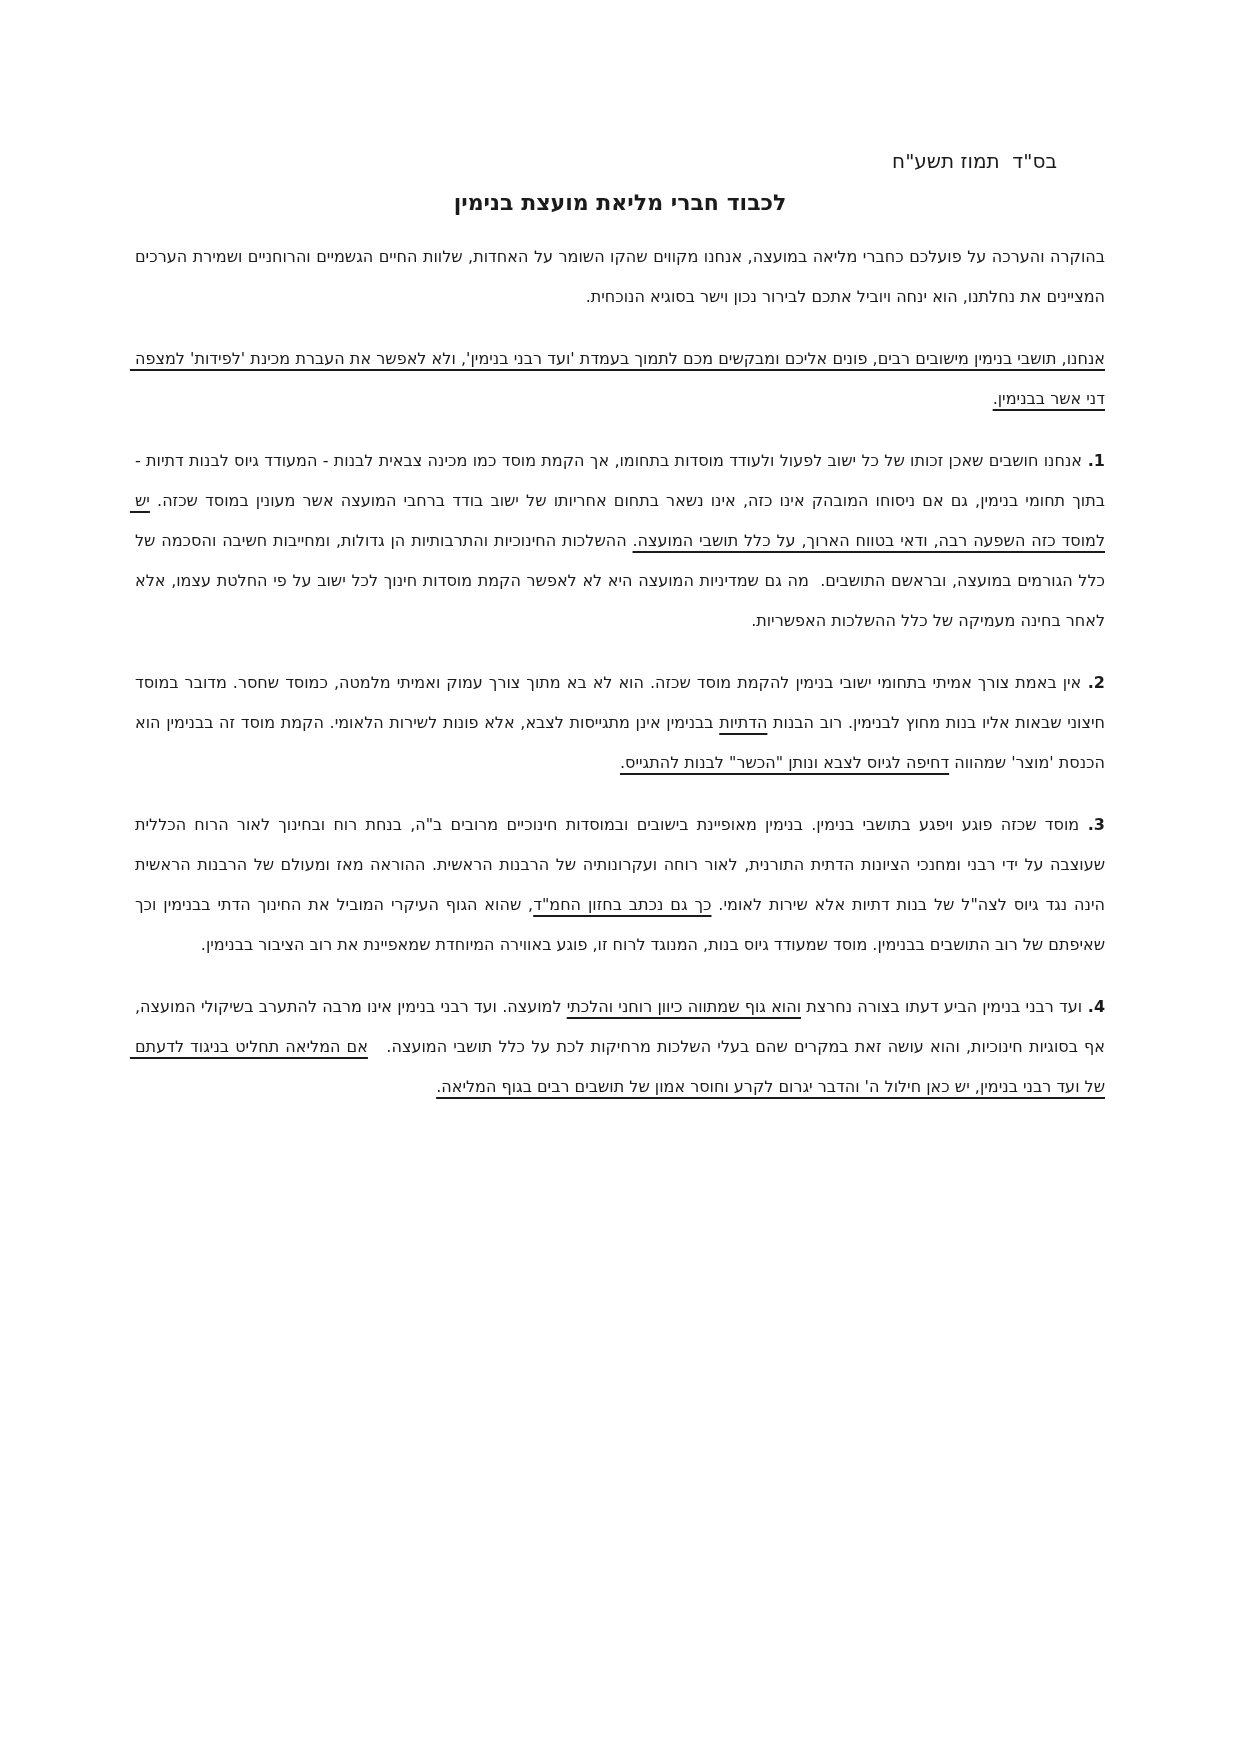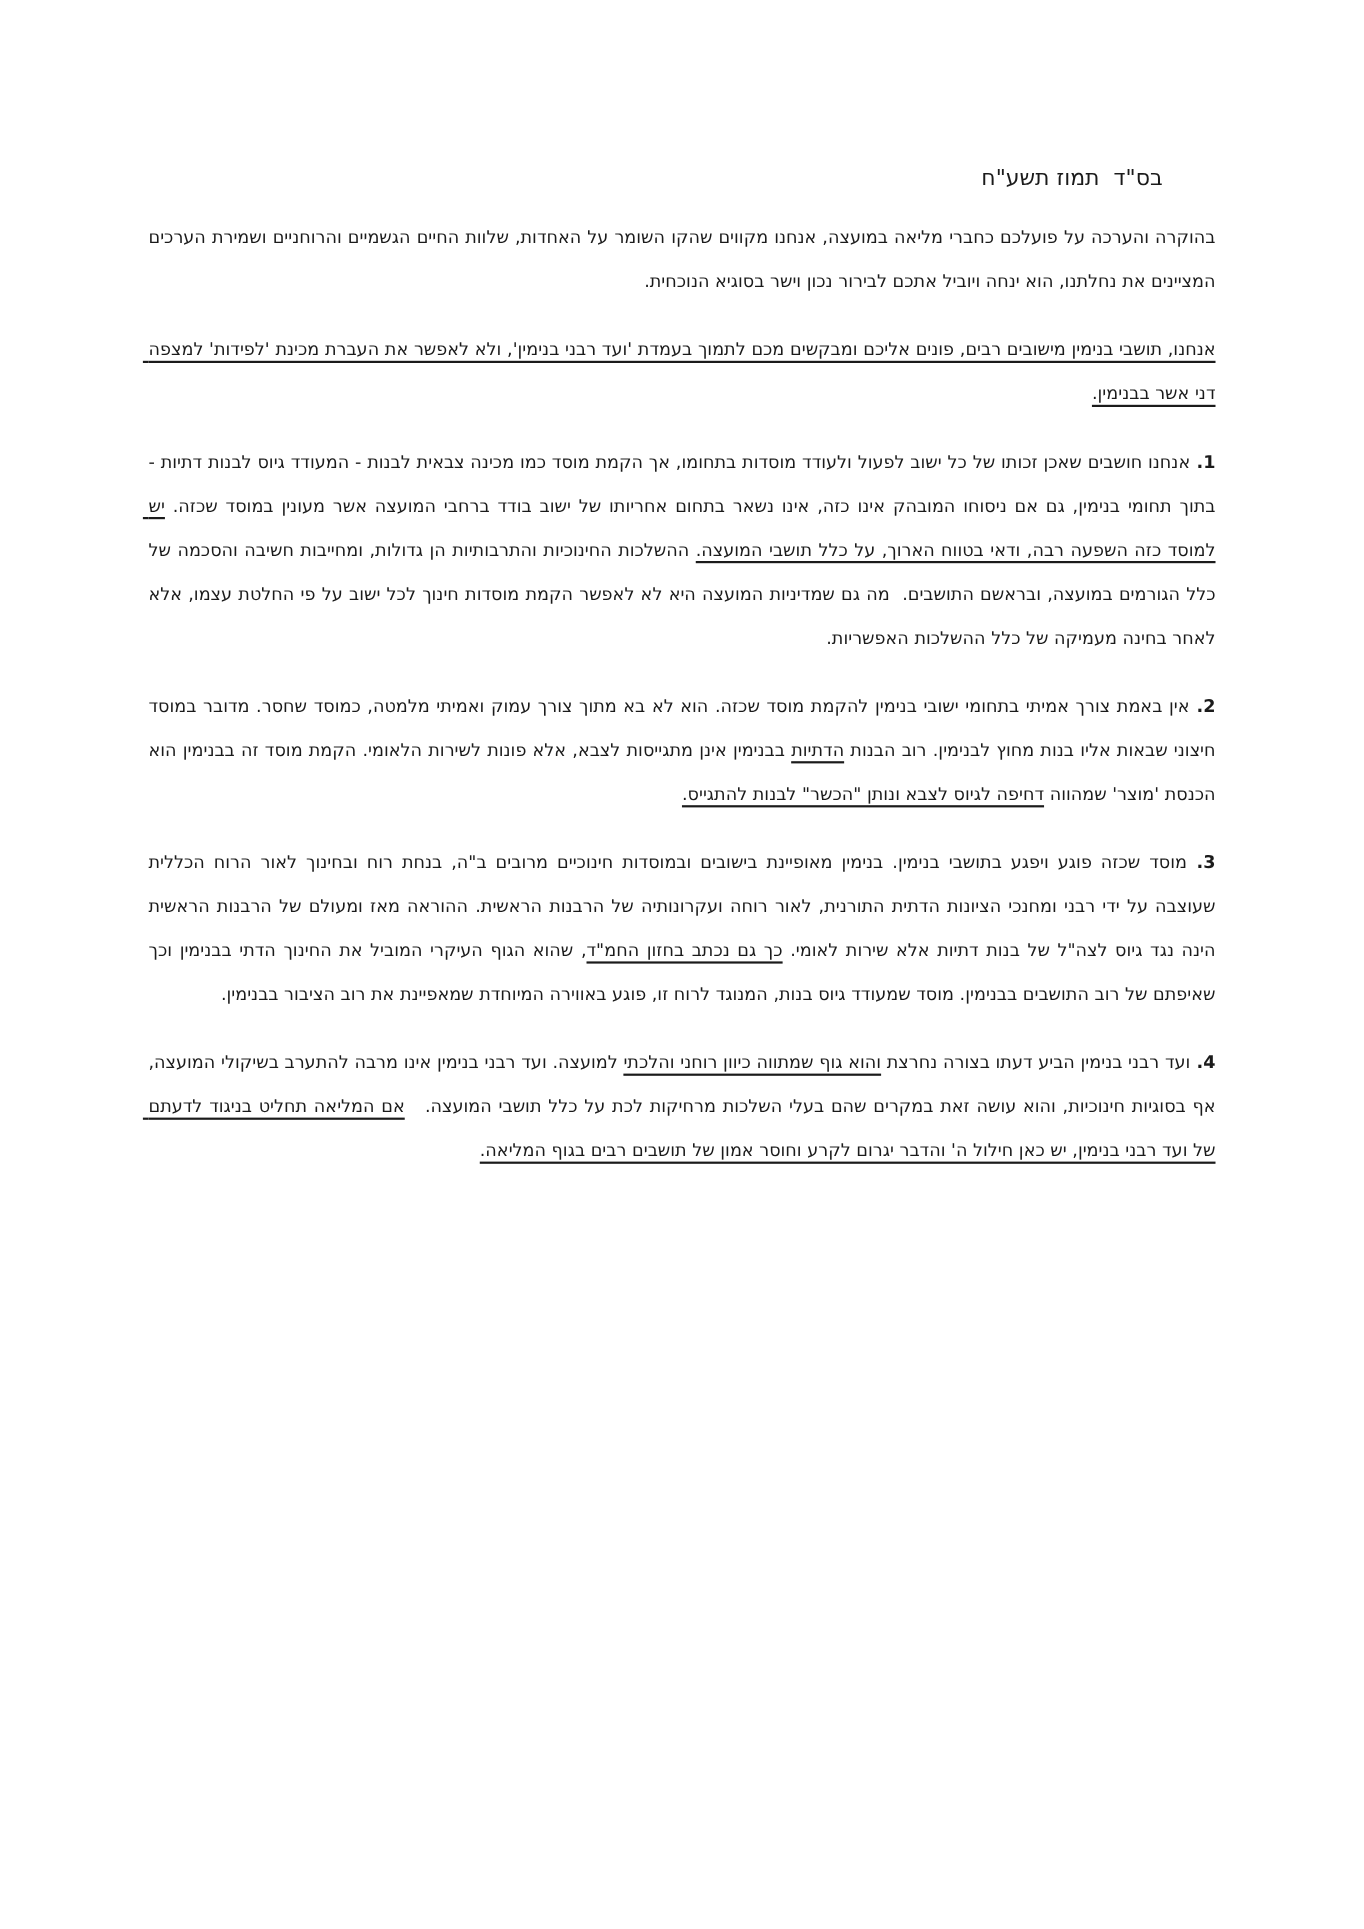--- a/index.html
+++ b/index.html
@@ -52,20 +52,21 @@
     text-decoration-thickness: 2px;
     text-underline-offset: 5px;
   }
 </style>
 </head>
 <body>
 
 <div class="page">
   <div class="header-date">בס"ד  תמוז תשע"ח</div>
 
+  <h1 class="doc-title">לכבוד חברי מליאת מועצת בנימין</h1>
 
   <div class="doc-body">
       <p class="para"><span>בהוקרה והערכה על פועלכם כחברי מליאה במועצה, אנחנו מקווים שהקו השומר על האחדות, שלוות החיים הגשמיים והרוחניים ושמירת הערכים המציינים את נחלתנו, הוא ינחה ויוביל אתכם לבירור נכון וישר בסוגיא הנוכחית.</span></p>
       <p class="para"><span class="underline">אנחנו, תושבי בנימין מישובים רבים, פונים אליכם ומבקשים מכם לתמוך בעמדת 'ועד רבני בנימין', ולא לאפשר את העברת מכינת 'לפידות' למצפה דני אשר בבנימין.</span></p>
       <p class="para"><span class="bold">1. </span><span>אנחנו חושבים שאכן זכותו של כל ישוב לפעול ולעודד מוסדות בתחומו, אך הקמת מוסד כמו מכינה צבאית לבנות - המעודד גיוס לבנות דתיות - בתוך תחומי בנימין, גם אם ניסוחו המובהק אינו כזה, אינו נשאר בתחום אחריותו של ישוב בודד ברחבי המועצה אשר מעונין במוסד שכזה. </span><span class="underline">יש למוסד כזה השפעה רבה, ודאי בטווח הארוך, על כלל תושבי המועצה.</span><span> ההשלכות החינוכיות והתרבותיות הן גדולות, ומחייבות חשיבה והסכמה של כלל הגורמים במועצה, ובראשם התושבים.  מה גם שמדיניות המועצה היא לא לאפשר הקמת מוסדות חינוך לכל ישוב על פי החלטת עצמו, אלא לאחר בחינה מעמיקה של כלל ההשלכות האפשריות.</span></p>
       <p class="para"><span class="bold">2. </span><span>אין באמת צורך אמיתי בתחומי ישובי בנימין להקמת מוסד שכזה. הוא לא בא מתוך צורך עמוק ואמיתי מלמטה, כמוסד שחסר. מדובר במוסד חיצוני שבאות אליו בנות מחוץ לבנימין. רוב הבנות </span><span class="underline">הדתיות</span><span> בבנימין אינן מתגייסות לצבא, אלא פונות לשירות הלאומי. הקמת מוסד זה בבנימין הוא הכנסת 'מוצר' שמהווה </span><span class="underline">דחיפה לגיוס לצבא ונותן "הכשר" לבנות להתגייס.</span></p>
       <p class="para"><span class="bold">3. </span><span>מוסד שכזה פוגע ויפגע בתושבי בנימין. בנימין מאופיינת בישובים ובמוסדות חינוכיים מרובים ב"ה, בנחת רוח ובחינוך לאור הרוח הכללית שעוצבה על ידי רבני ומחנכי הציונות הדתית התורנית, לאור רוחה ועקרונותיה של הרבנות הראשית. ההוראה מאז ומעולם של הרבנות הראשית הינה נגד גיוס לצה"ל של בנות דתיות אלא שירות לאומי. </span><span class="underline">כך גם נכתב בחזון החמ"ד</span><span>, שהוא הגוף העיקרי המוביל את החינוך הדתי בבנימין וכך שאיפתם של רוב התושבים בבנימין. מוסד שמעודד גיוס בנות, המנוגד לרוח זו, פוגע באווירה המיוחדת שמאפיינת את רוב הציבור בבנימין.</span></p>
       <p class="para"><span class="bold">4. </span><span>ועד רבני בנימין הביע דעתו בצורה נחרצת </span><span class="underline">והוא גוף שמתווה כיוון רוחני והלכתי</span><span> למועצה. ועד רבני בנימין אינו מרבה להתערב בשיקולי המועצה, אף בסוגיות חינוכיות, והוא עושה זאת במקרים שהם בעלי השלכות מרחיקות לכת על כלל תושבי המועצה.   </span><span class="underline">אם המליאה תחליט בניגוד לדעתם של ועד רבני בנימין, יש כאן חילול ה' והדבר יגרום לקרע וחוסר אמון של תושבים רבים בגוף המליאה.</span></p>
     </div>
 </div>

